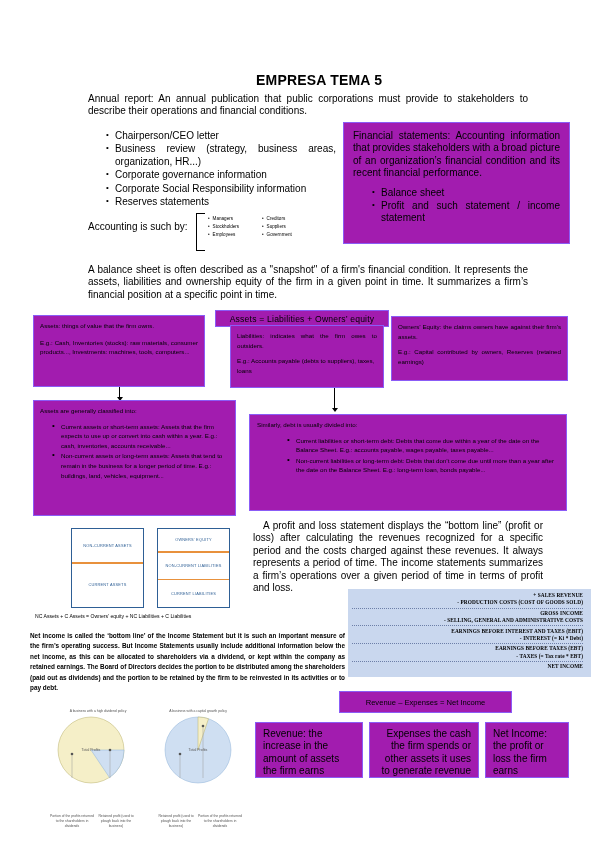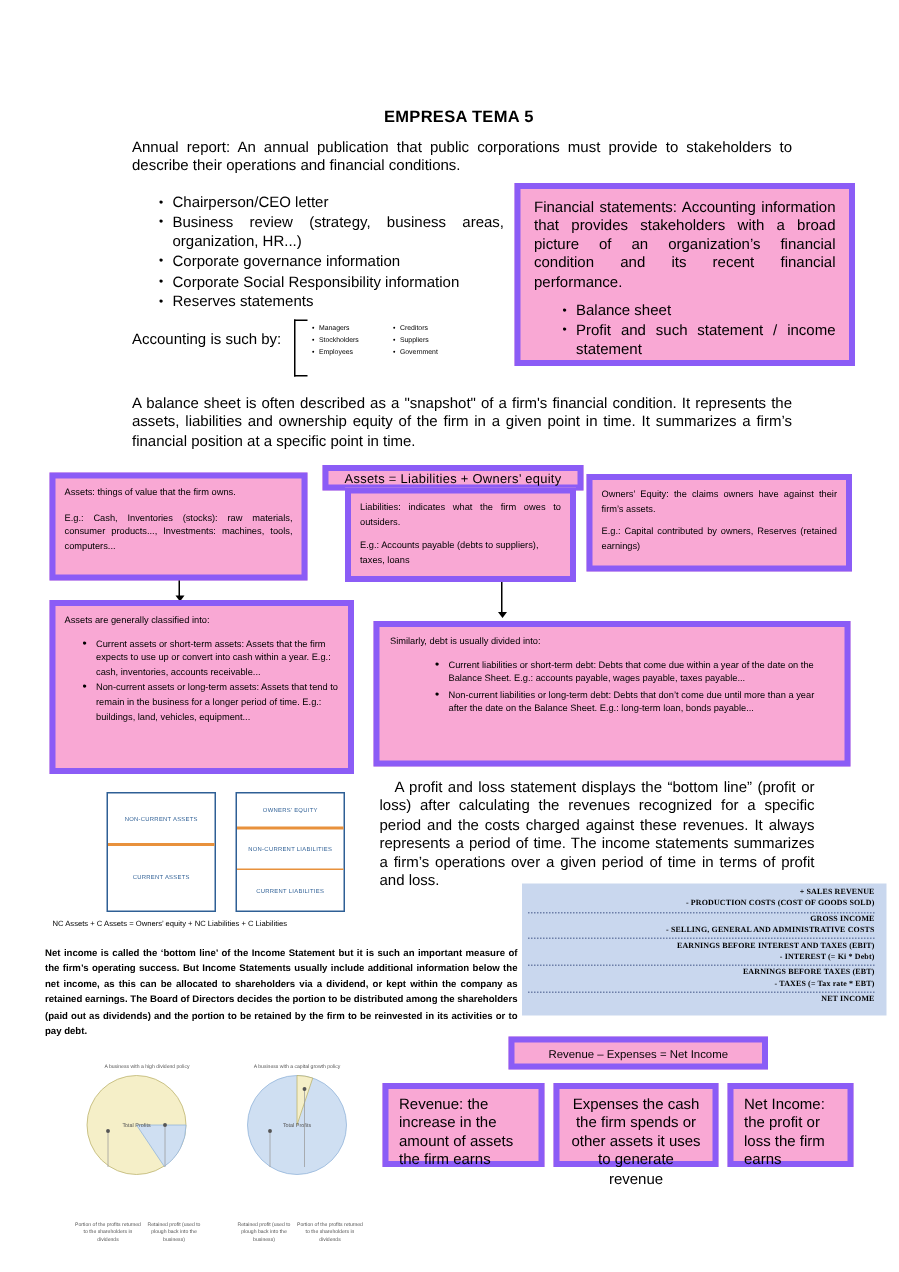--- a/index.html
+++ b/index.html
@@ -1,21 +1,21 @@
 <!DOCTYPE html>
 <html><head>
 <meta charset="utf-8">
 <style>
   html,body{margin:0;padding:0;background:#ffffff;}
   body{width:599px;height:848px;position:relative;font-family:"Liberation Sans",sans-serif;color:#000;}
   .page{position:absolute;inset:0;width:599px;height:848px;overflow:hidden;}
   .abs{position:absolute;}
-  .ttl{font-size:11px;font-weight:600;letter-spacing:.2px;}
+  .ttl{font-size:14px;font-weight:600;letter-spacing:.2px;}
   .p{font-size:10px;line-height:12.4px;text-align:justify;}
-  .box{border:4px solid #8b5cf6;background:#f9a8d4;box-sizing:border-box;}
+  .box{border:1px solid #8b5cf6;background:#a21caf;box-sizing:border-box;}
   .bx-txt{font-size:6.2px;line-height:9.6px;}
   ul.bl{margin:0;padding:0;list-style:none;}
   ul.bl li{position:relative;padding-left:11px;margin-bottom:1px;}
   ul.bl li:before{content:"•";position:absolute;left:2px;top:-1px;font-size:8px;line-height:inherit;}
   .just{text-align:justify;}
   .eq{font-size:8.6px;letter-spacing:.2px;white-space:nowrap;}
   .tiny{font-size:5.1px;line-height:7.6px;}
   .micro{font-size:3.4px;line-height:5px;text-align:center;color:#555;}
   .bsbox{border:1px solid #2e5f95;box-sizing:border-box;color:#2e5f95;font-size:3.9px;line-height:5.4px;text-align:center;display:flex;align-items:center;justify-content:center;letter-spacing:.2px;}
   .orange{background:#e8913c;height:1.6px;}
@@ -145,21 +145,21 @@
   <div class="abs" style="left:30px;top:631px;width:315px;font-size:6.4px;line-height:10.4px;text-align:justify;font-weight:bold;">Net income is called the ‘bottom line’ of the Income Statement but it is such an important measure of the firm’s operating success. But Income Statements usually include additional information below the net income, as this can be allocated to shareholders via a dividend, or kept within the company as retained earnings. The Board of Directors decides the portion to be distributed among the shareholders (paid out as dividends) and the portion to be retained by the firm to be reinvested in its activities or to pay debt.</div>
 
   <div class="abs box" style="left:339px;top:691px;width:173px;height:22px;display:flex;align-items:center;justify-content:center;">
     <div style="font-size:7.6px;">Revenue – Expenses = Net Income</div>
   </div>
 
   <div class="abs box" style="left:255px;top:722px;width:108px;height:56px;padding:5px 7px;">
     <div class="p" style="text-align:left;">Revenue: the increase in the amount of assets the firm earns</div>
   </div>
   <div class="abs box" style="left:369px;top:722px;width:110px;height:56px;padding:5px 7px;">
-    <div class="p" style="text-align:center;">Expenses the cash the firm spends or other assets it uses to generate revenue</div>
+    <div class="p" style="text-align:right;">Expenses the cash the firm spends or other assets it uses to generate revenue</div>
   </div>
   <div class="abs box" style="left:485px;top:722px;width:84px;height:56px;padding:5px 7px;">
     <div class="p" style="text-align:left;">Net Income: the profit or loss the firm earns</div>
   </div>
 
   <div class="abs" style="left:48px;top:709px;width:100px;height:135px;">
     <div class="micro" style="width:100px;">A business with a high dividend policy</div>
     <svg width="100" height="76" viewBox="0 0 100 76" style="display:block;">
       <circle cx="43" cy="36" r="33" fill="#f5efc8" stroke="#b9b06a" stroke-width="0.5"></circle>
       <path d="M43 36 L76 36 A33 33 0 0 1 61.5 63.6 Z" fill="#cfdff2" stroke="#8fb2d8" stroke-width="0.5"></path>

